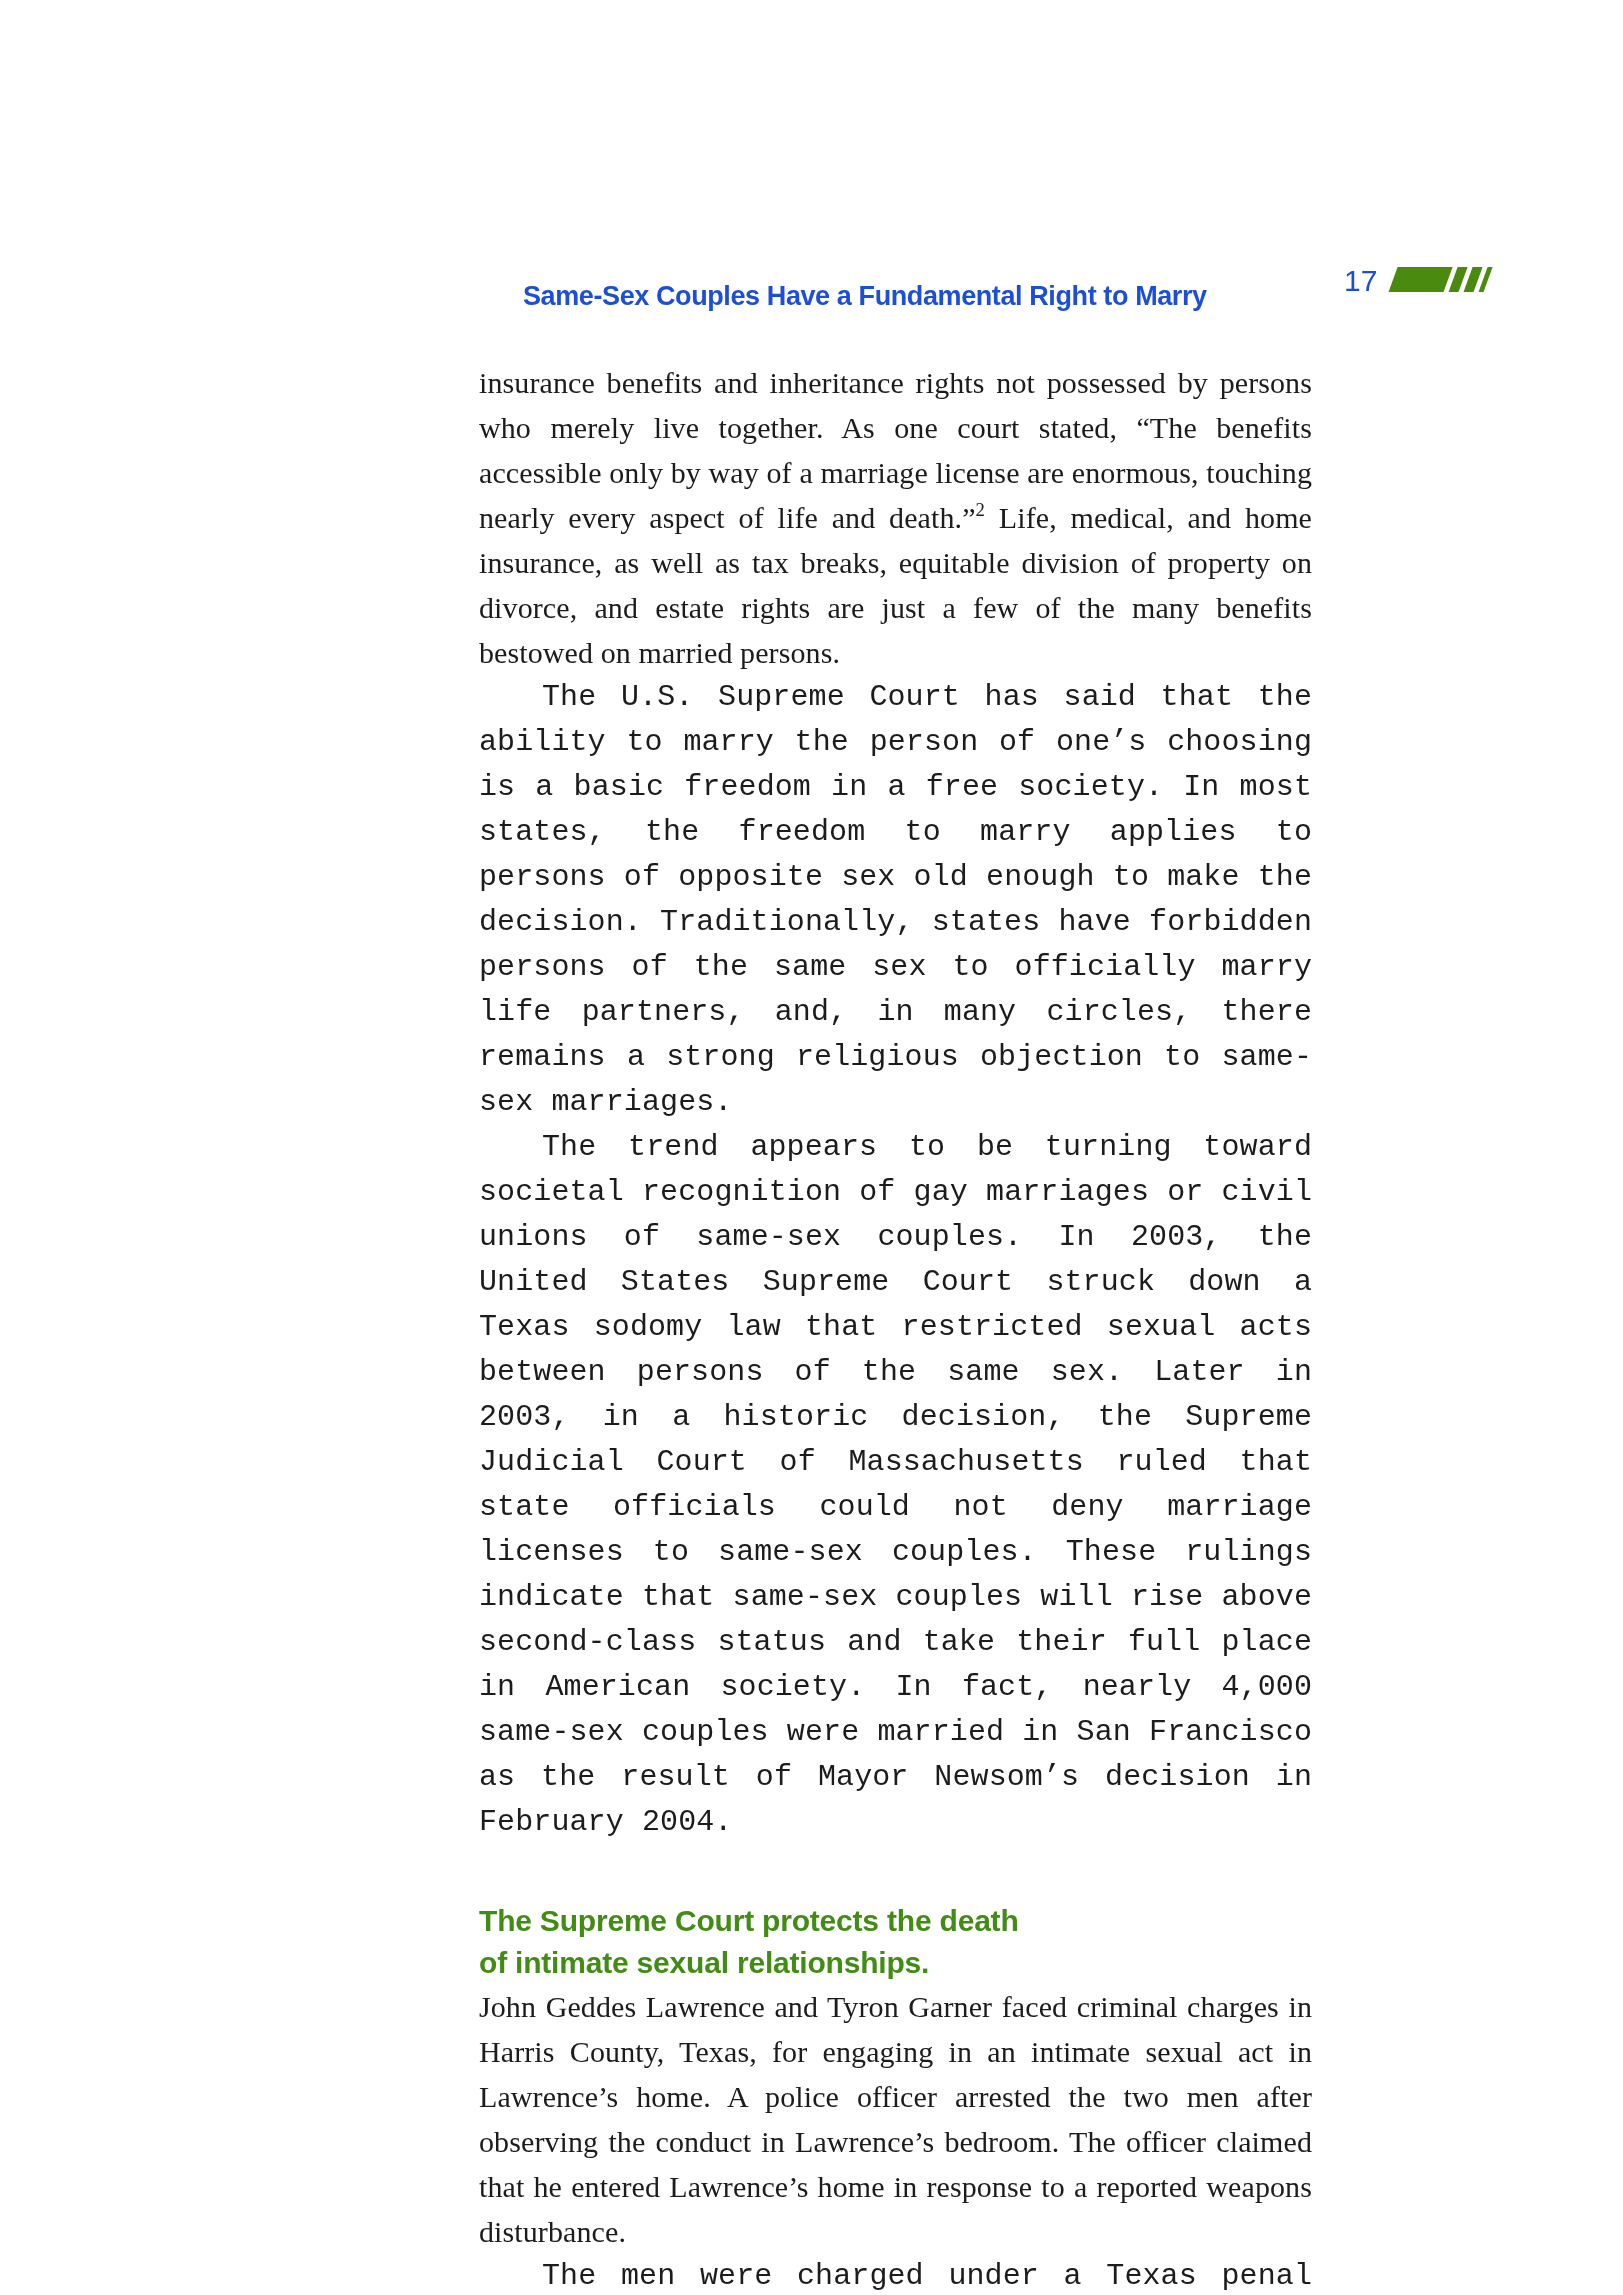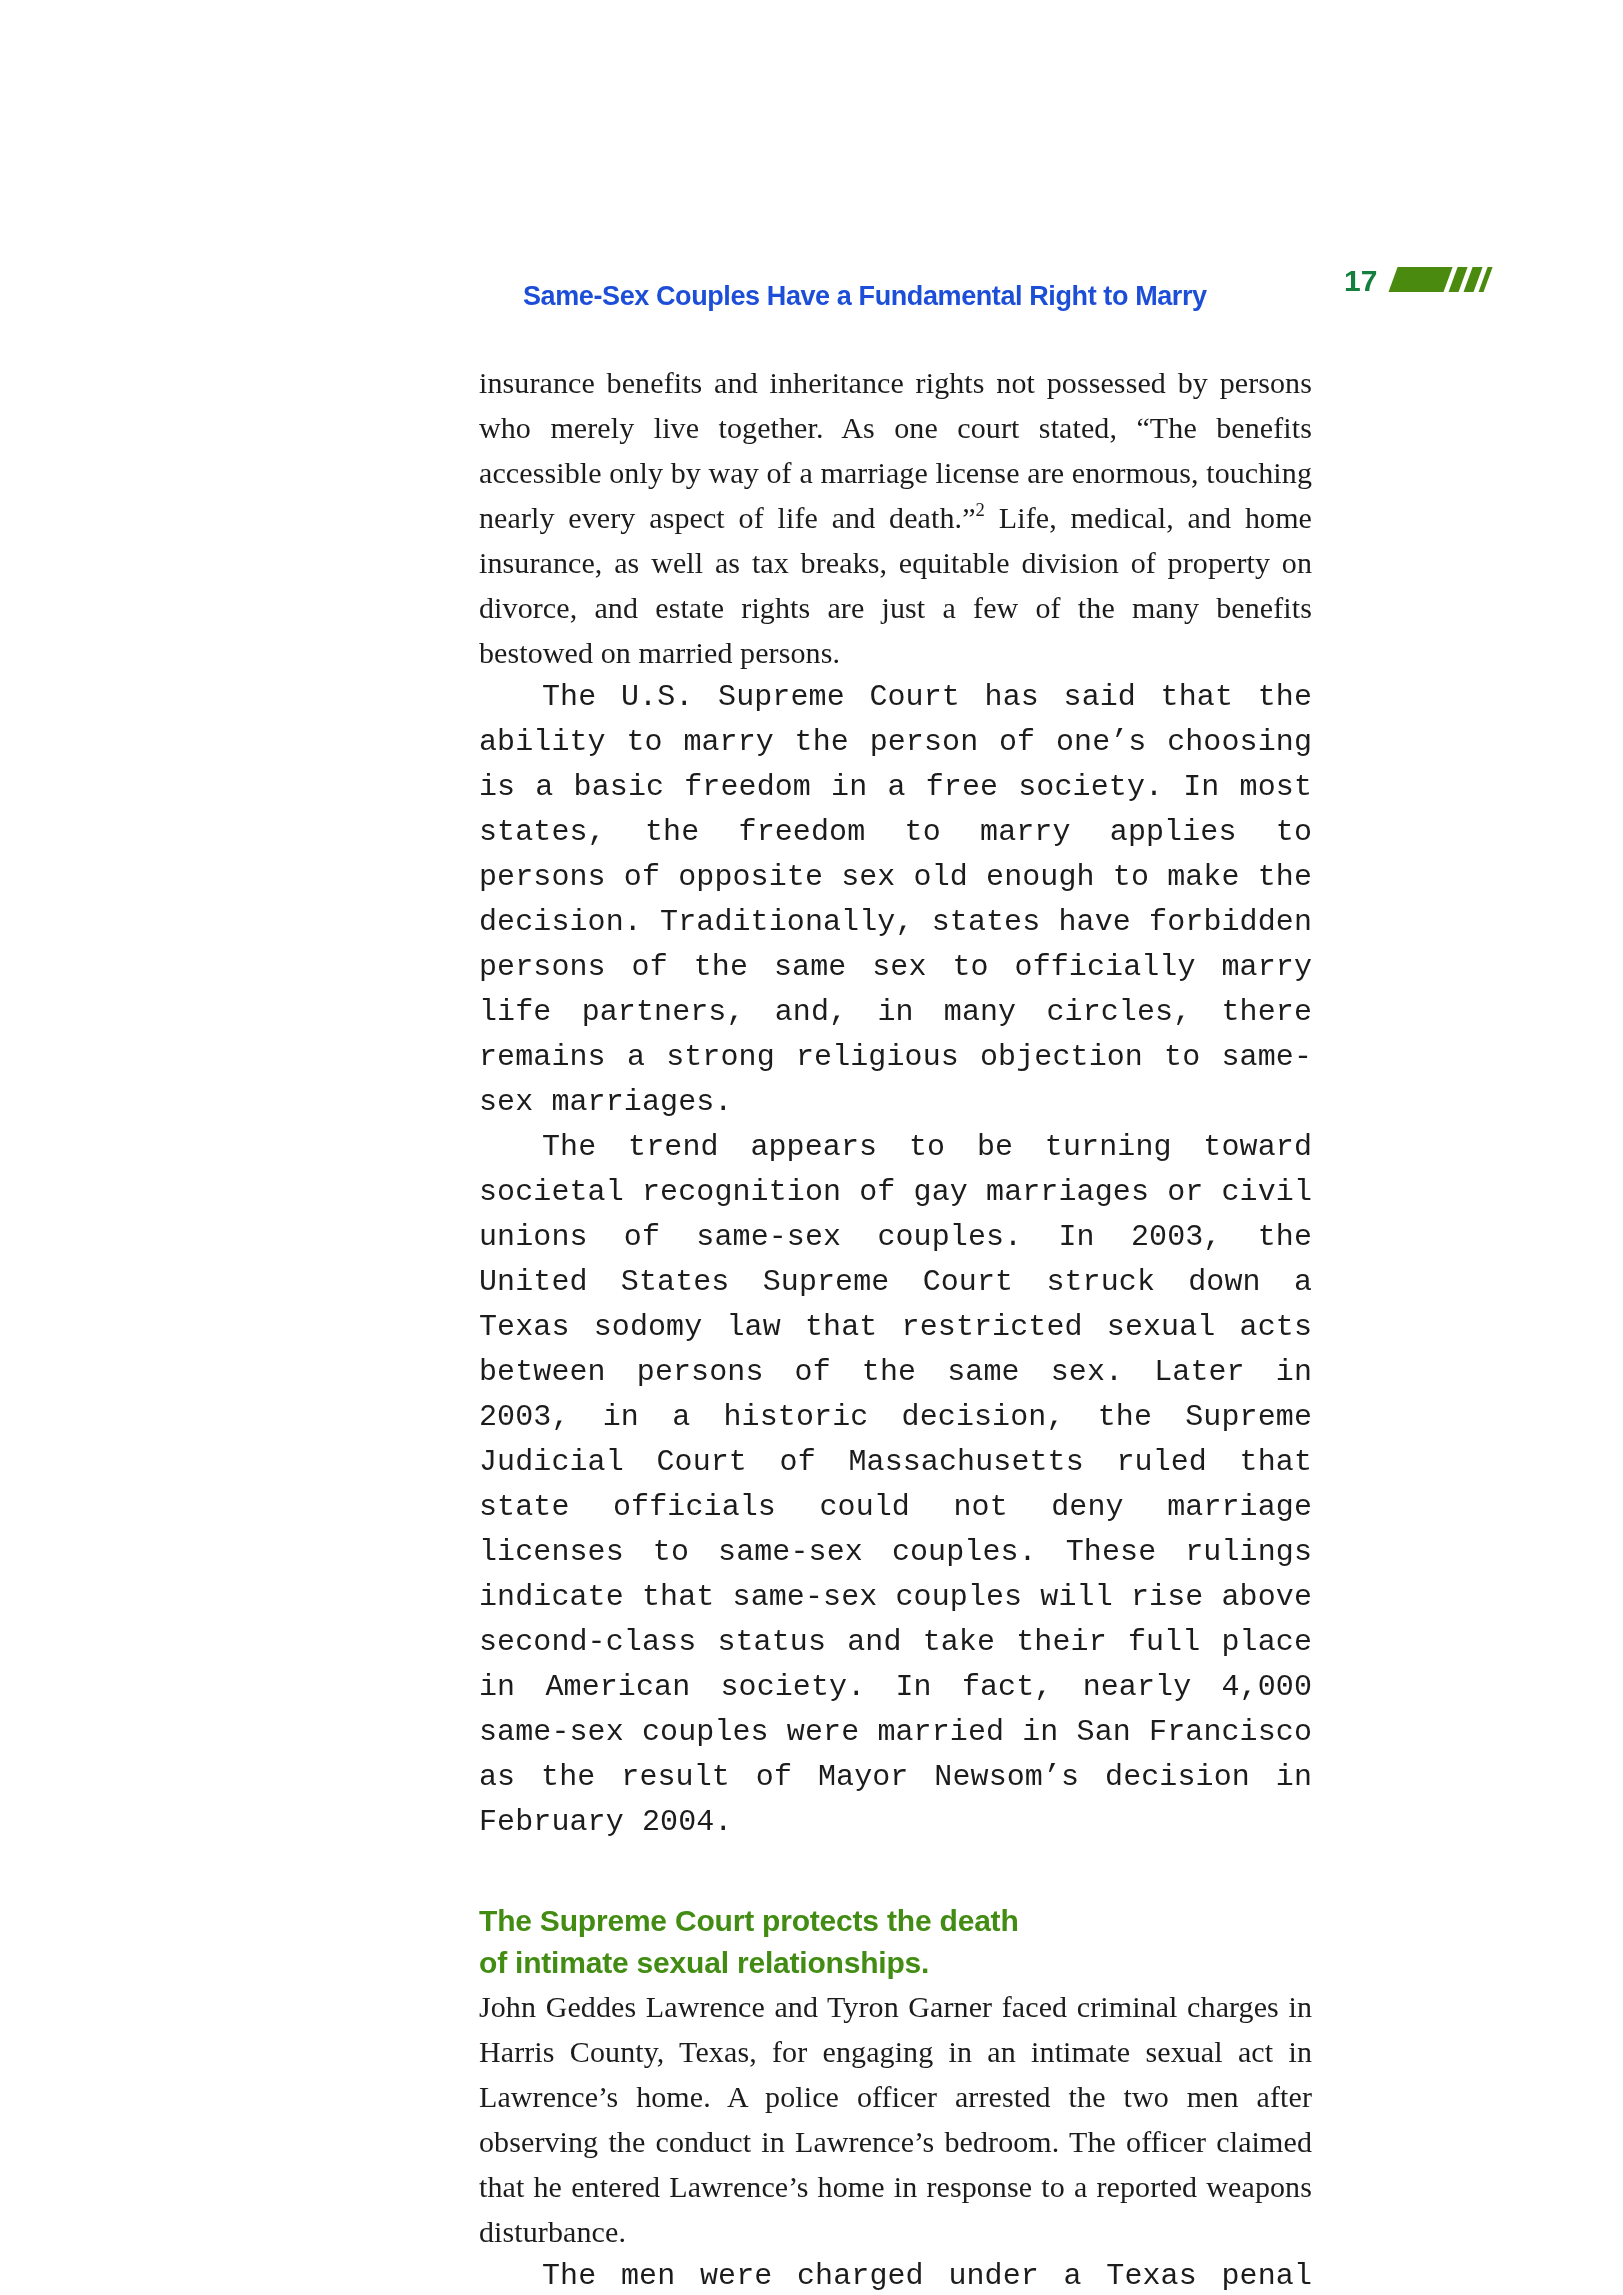--- a/index.html
+++ b/index.html
@@ -26,24 +26,24 @@
     letter-spacing: -0.4px;
     color: #1d4ed8;
     white-space: nowrap;
     margin-top: 14px;
   }
   .folio {
     position: absolute;
     left: 1344px;
     top: 266px;
     font-family: "Liberation Sans", sans-serif;
-    font-weight: 700;
+    font-weight: 400;
     font-size: 30px;
     line-height: 30px;
-    color: #15803d;
+    color: #1d4ed8;
   }
   .slashes {
     position: absolute;
     left: 1393px;
     top: 267px;
     height: 25.4px;
     display: flex;
     align-items: stretch;
     gap: 5.2px;
   }

